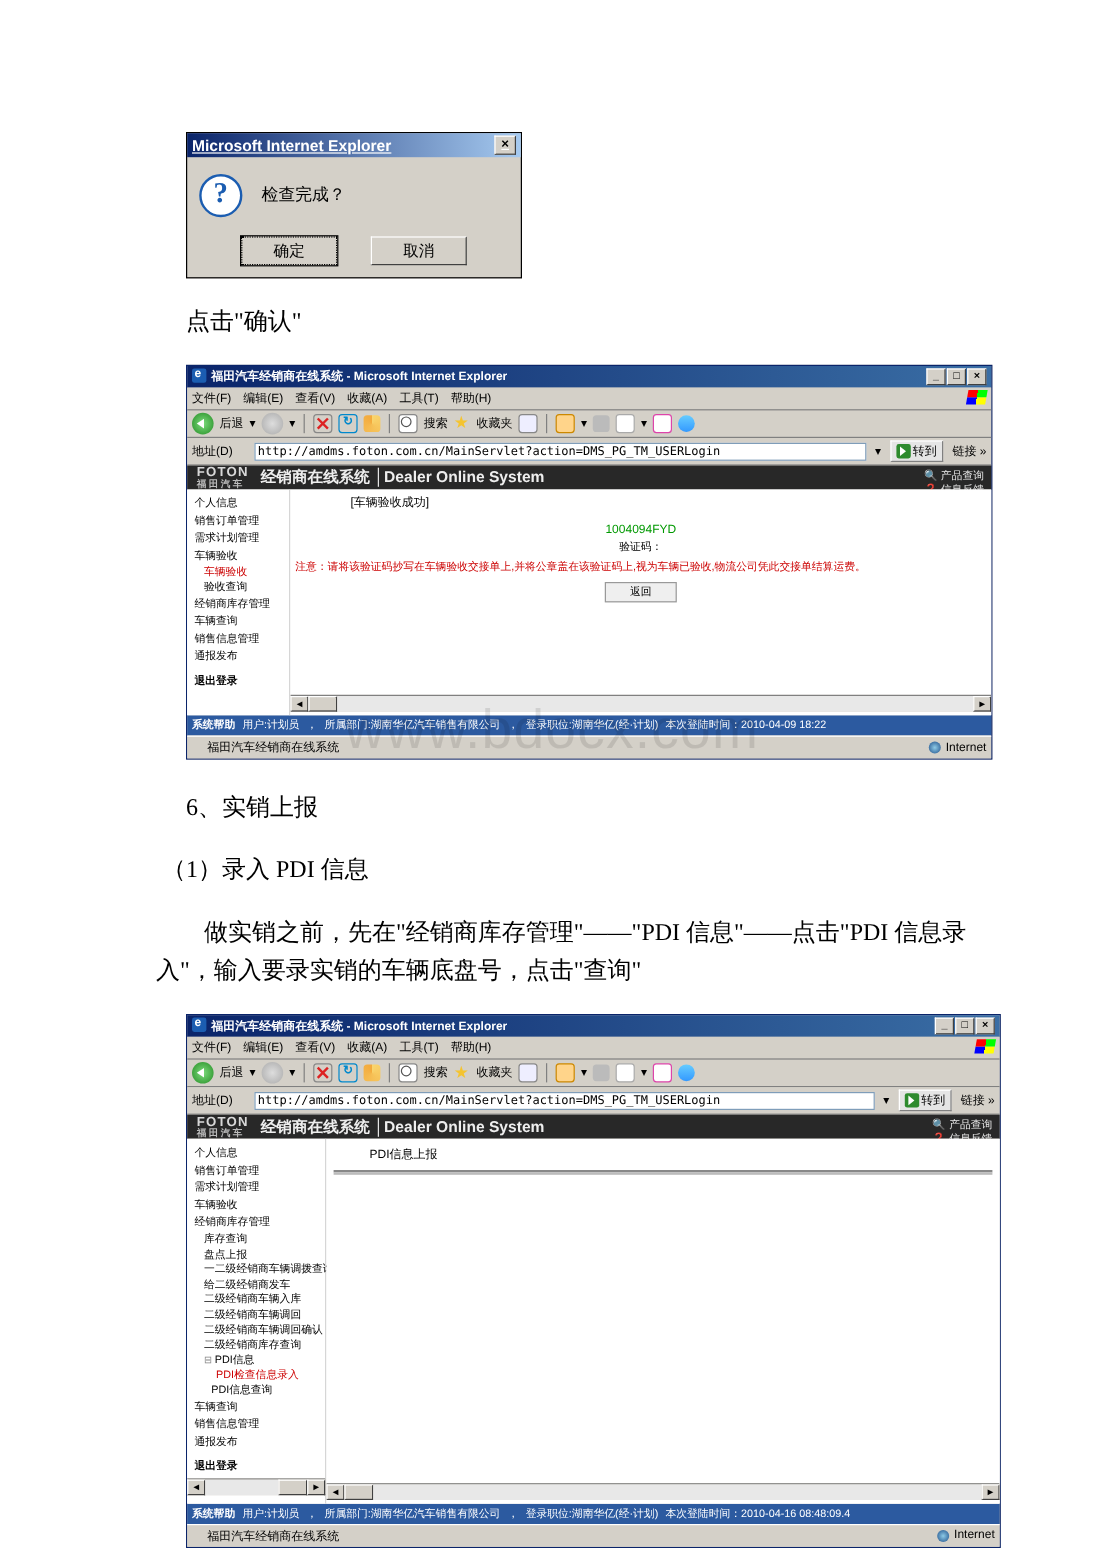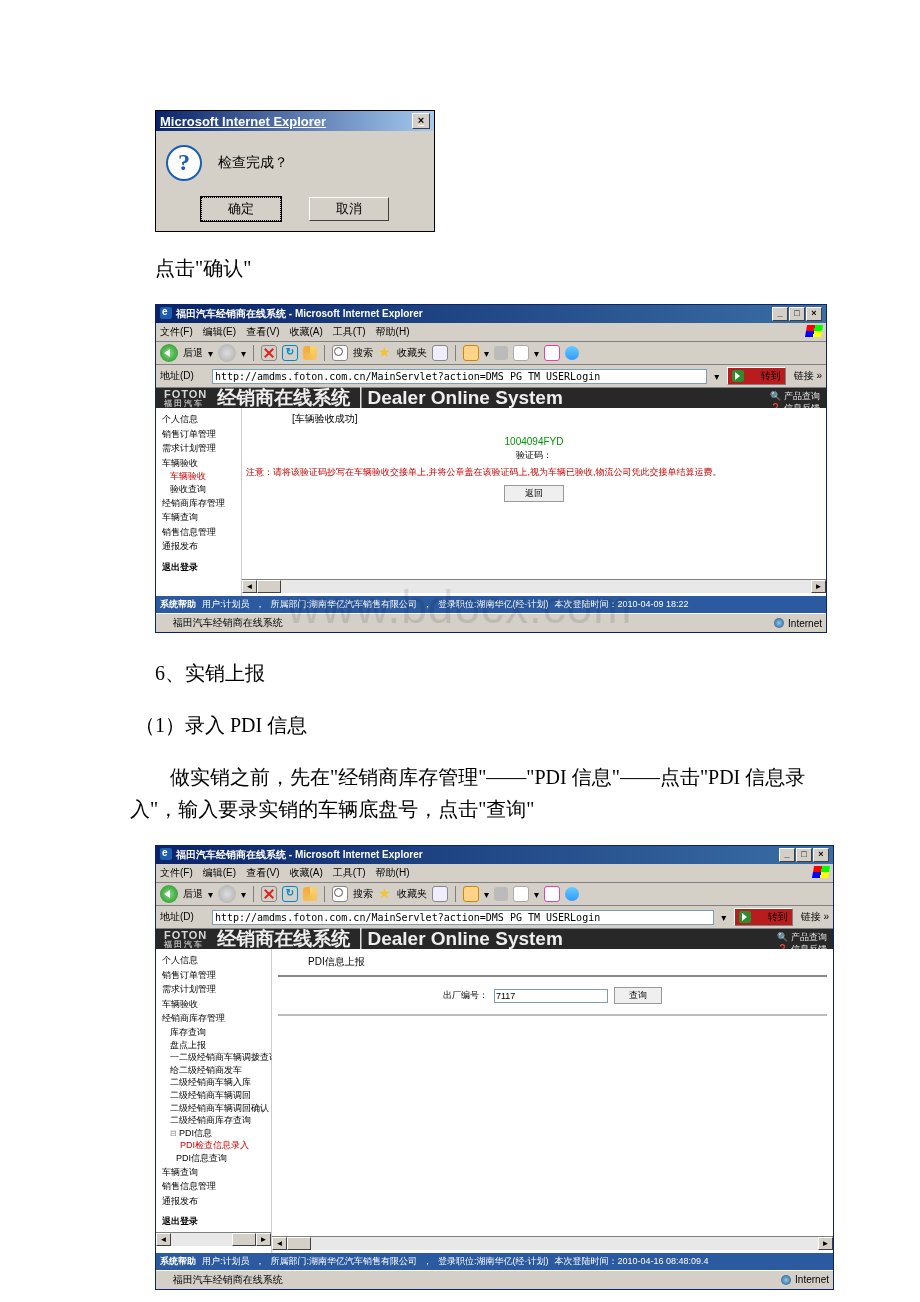--- a/index.html
+++ b/index.html
@@ -219,22 +219,22 @@
   }
   .ie-addr input {
     flex: 1;
     font-size: 10px;
     padding: 1px 2px;
     border: 1px solid #7f9db9;
     background:#fff;
     font-family: Tahoma, monospace;
   }
   .go-btn {
-    display:flex; align-items:center; gap:17px;
-    background:#b91c1c;
+    display:flex; align-items:center; gap:2px;
+    background:#e5e5e5;
     padding:1px 4px;
     border:1px solid #fff;
     border-right-color:#808080;
     border-bottom-color:#808080;
   }
   .go-btn .arr {
     width:12px;height:12px;border-radius:2px;background:#2e8b2e;
     position:relative;
   }
   .go-btn .arr::after {
@@ -256,21 +256,21 @@
     position: relative;
   }
   .foton-logo {
     font-family: Arial, sans-serif;
     font-weight: bold;
     letter-spacing: 1px;
     font-size: 11px;
     line-height: 1;
   }
   .foton-logo .cn { font-size: 8px; letter-spacing: 2px; display:block; color:#bbb;}
-  .foton-title { font-size: 19px; font-weight: bold; color:#eee; }
+  .foton-title { font-size: 13px; font-weight: bold; color:#eee; }
   .hdr-right {
     position:absolute; right:6px; top:3px;
     font-size:9px; line-height:1.3;
     color:#e8e8e8;
   }
   .hdr-right .r1::before { content:"🔍 "; font-size:9px;}
   .hdr-right .r2::before { content:"❓ "; font-size:9px; color:#f5a623;}
 
   
   .ie-body {
@@ -645,25 +645,20 @@
         <div class="h-scroll" style="position:relative;margin-top:6px;">
           <div class="arrow">◄</div>
           <div class="track"></div>
           <div class="thumb"></div>
           <div class="arrow">►</div>
         </div>
       </div>
       <div class="main-pane">
         <div class="pane-title2">PDI信息上报</div>
         <div class="form-underline"></div>
-        <div class="form-row">
-          <span>出厂编号：</span>
-          <input value="7117" style="">
-          <span class="btn2">查询</span>
-        </div>
         <div class="form-underline d"></div>
         <div style="height:170px;"></div>
         <div class="h-scroll">
           <div class="arrow">◄</div>
           <div class="thumb"></div>
           <div class="track"></div>
           <div class="arrow">►</div>
         </div>
       </div>
     </div>

